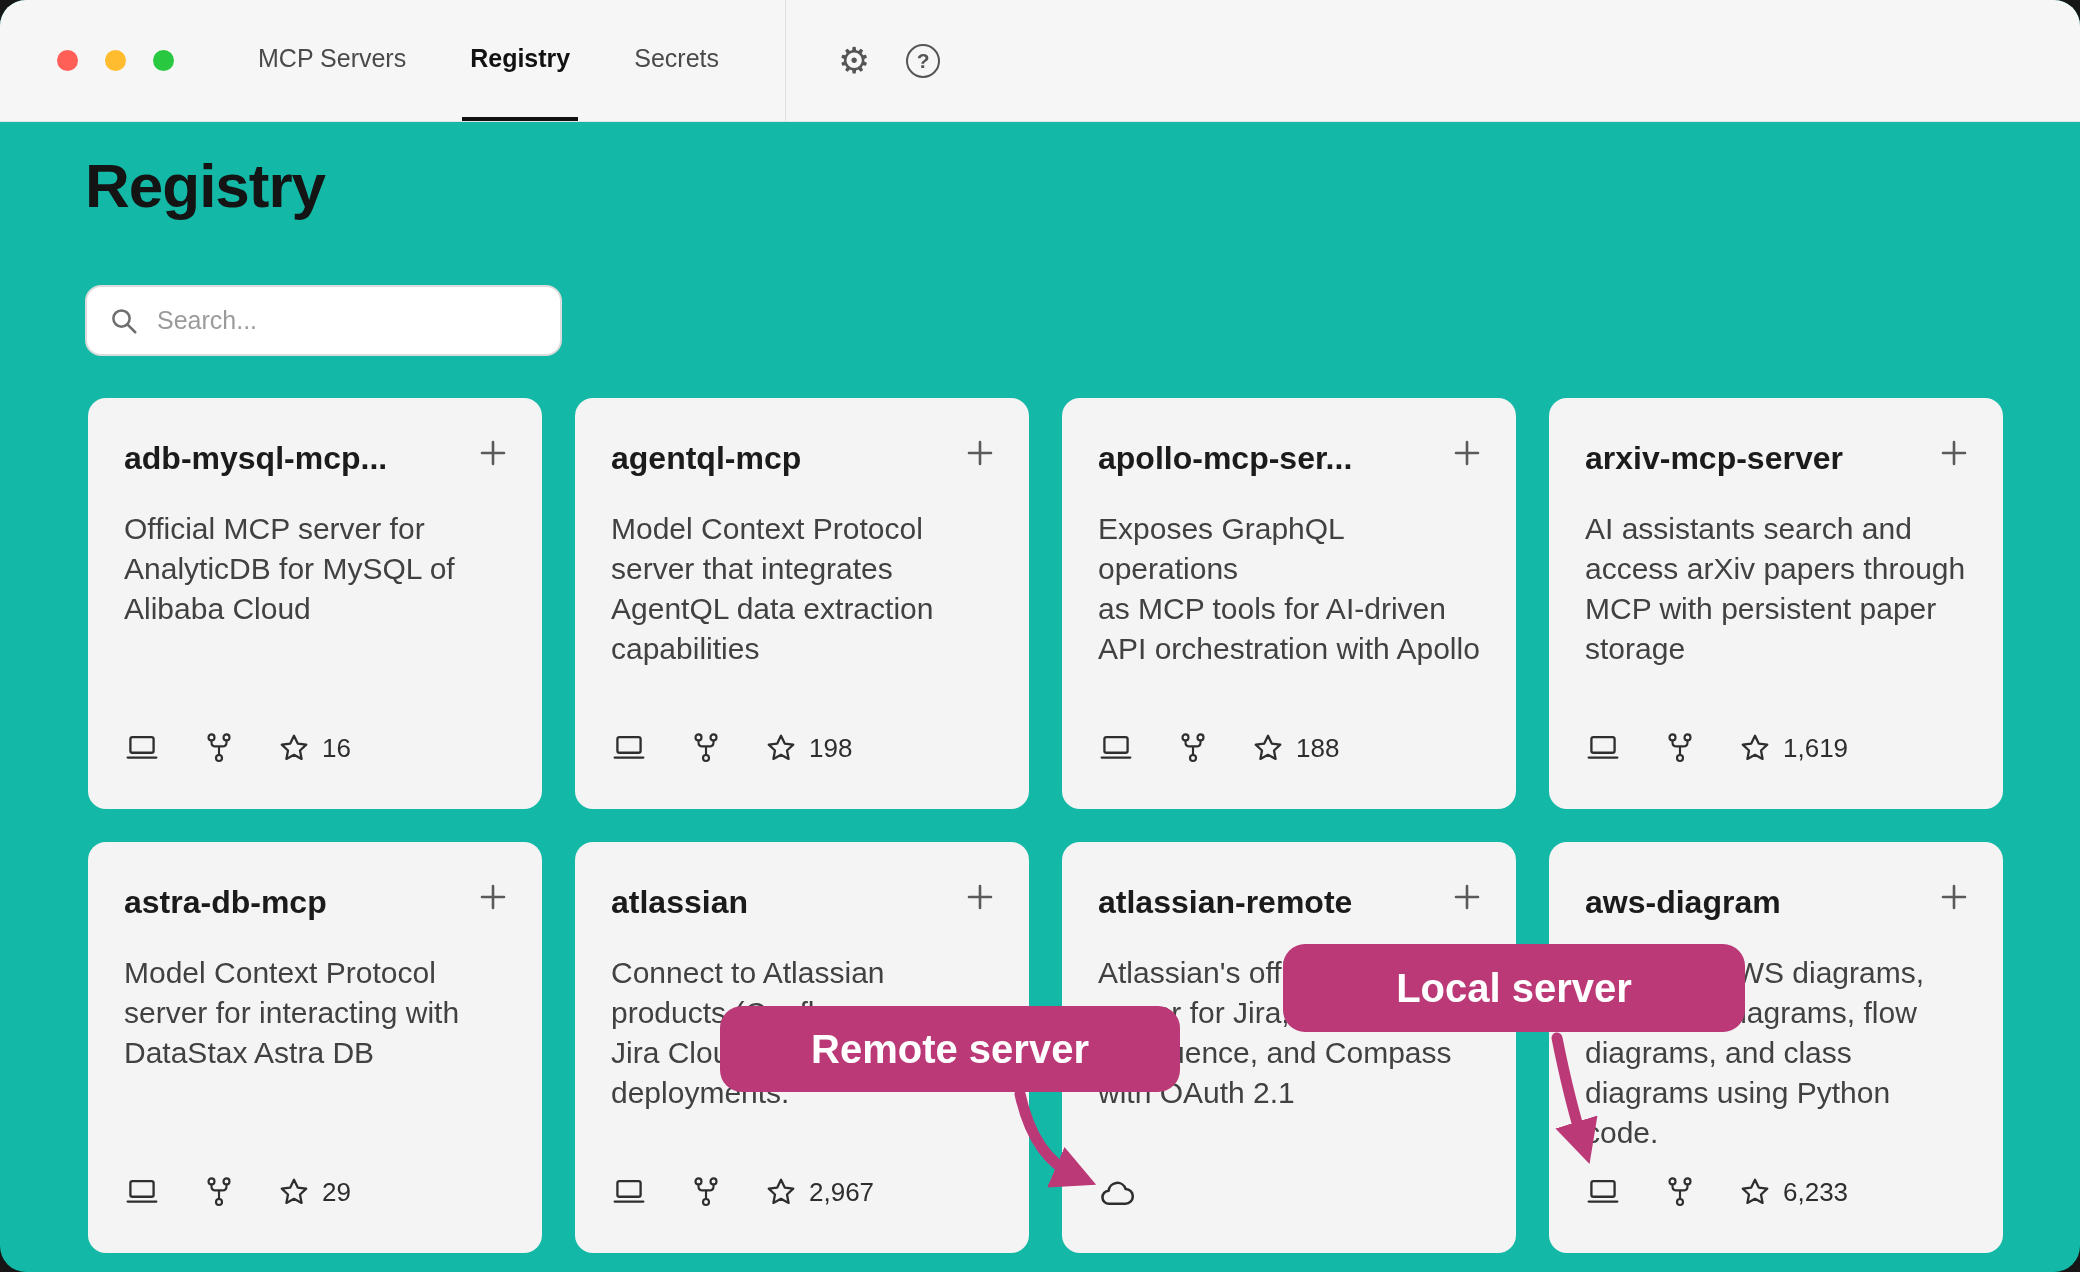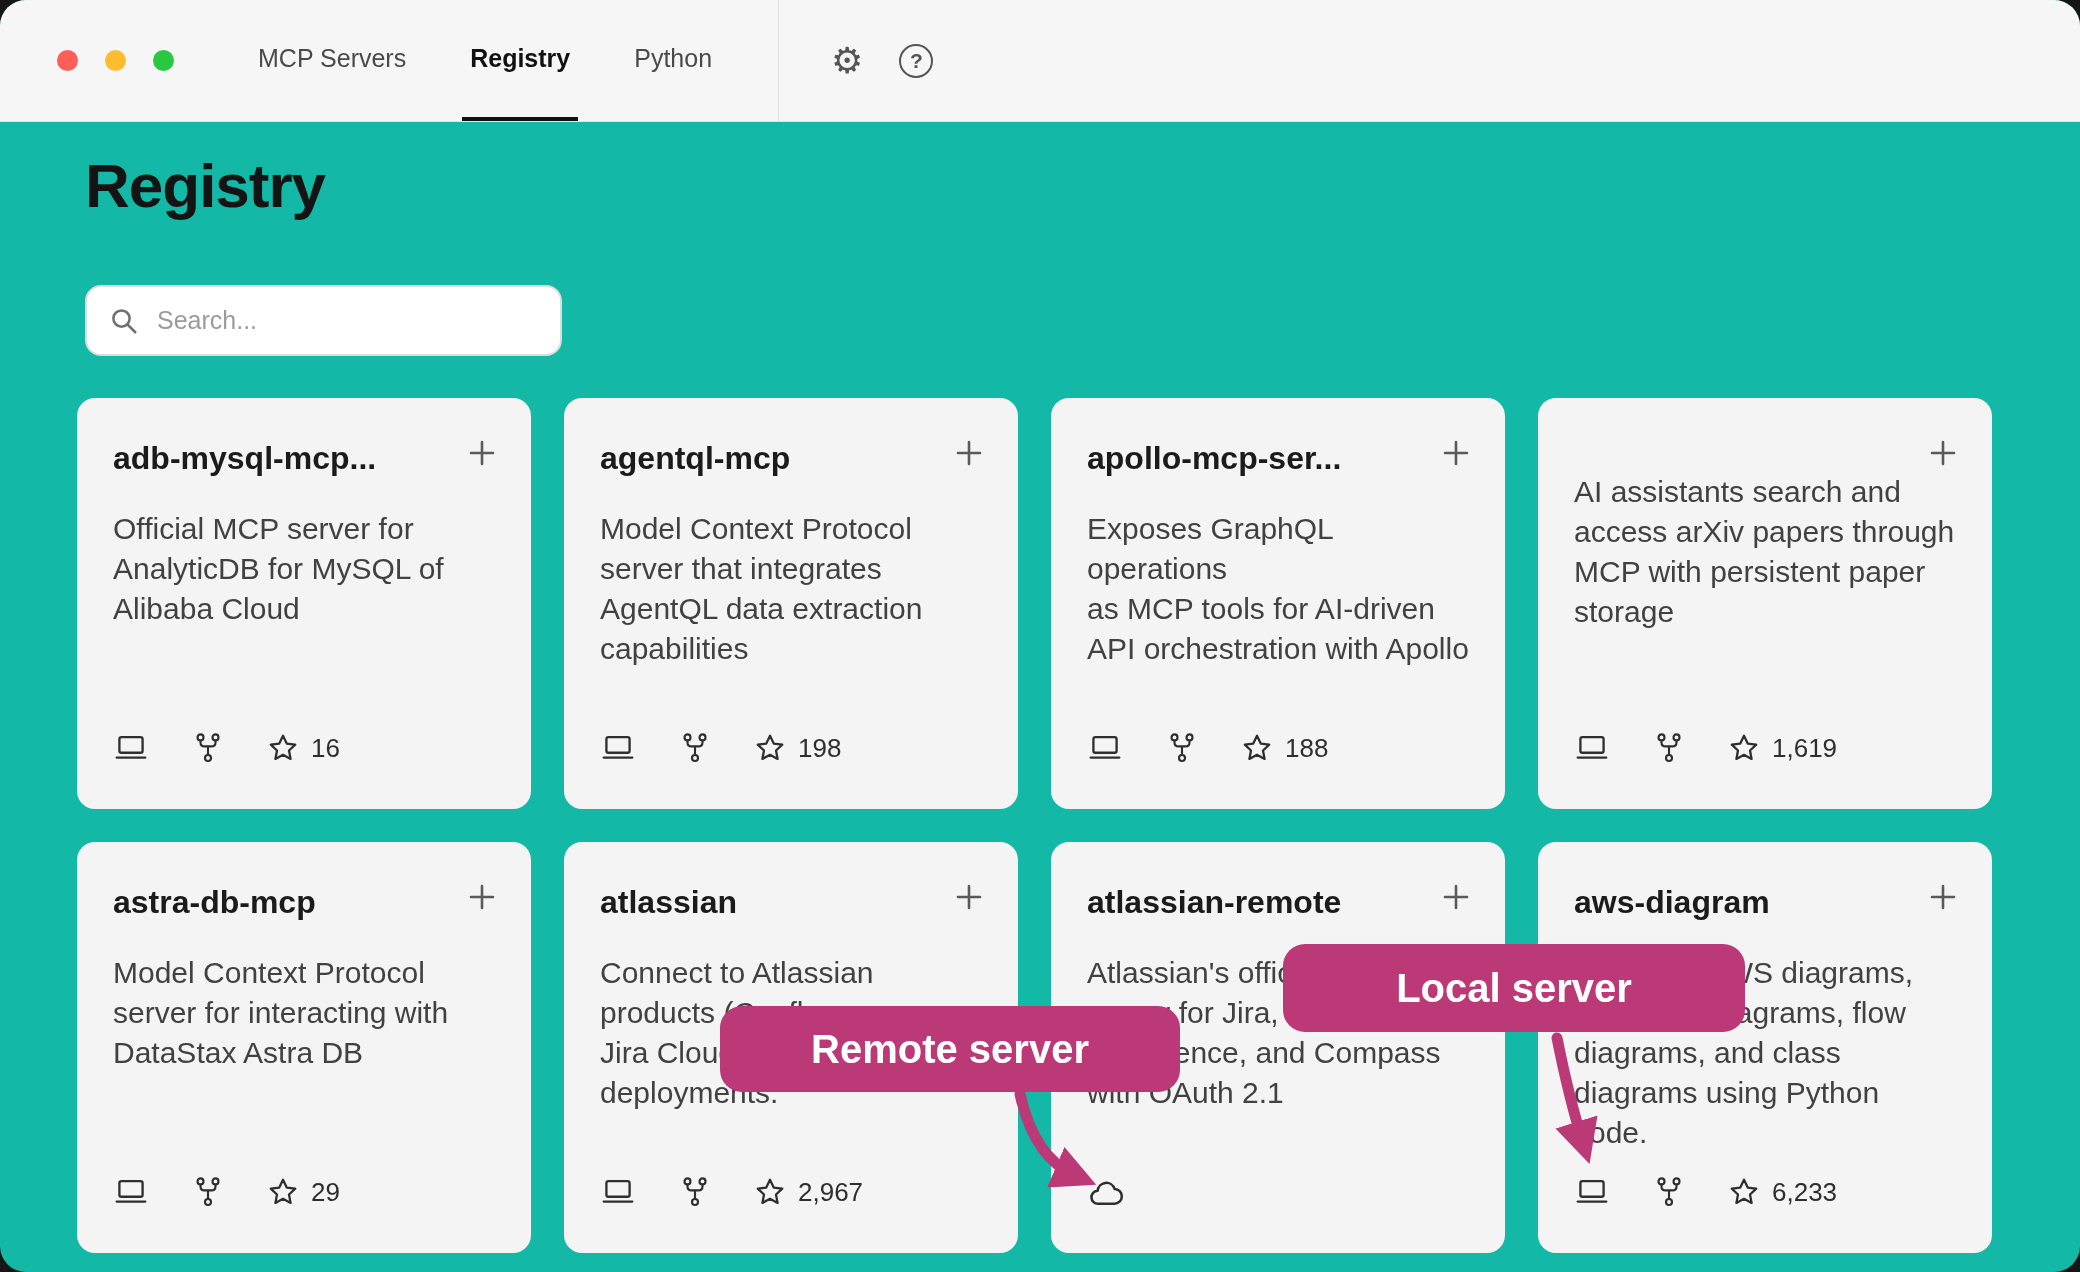--- a/index.html
+++ b/index.html
@@ -50,21 +50,21 @@
     display:flex; align-items:center; padding:0 22px; gap:16px;margin-top:6px;
   }
   .searchbox input {
     border:none; outline:none; background:transparent;
     font-family:"Liberation Sans", sans-serif;
     font-size:25px; color:#333; width:100%;
   }
   .searchbox input::placeholder { color:#9b9b9b; }
   
   .grid {
-    position:absolute; top:398px; left:77px;
+    position:absolute; top:398px; left:88px;
     display:grid; grid-template-columns:repeat(4, 454px);
     grid-auto-rows:411px; column-gap:33px; row-gap:33px;
   }
   .card {
     position:relative; background:#f4f4f4; border-radius:18px;
     padding:42px 36px 44px 36px;
     display:flex; flex-direction:column; cursor:pointer;
   }
   .card-title {
     font-size:32px; font-weight:700; color:#1b1b1b;
@@ -102,21 +102,21 @@
 
   <div class="toolbar">
     <div class="traffic">
       <div class="light close"></div>
       <div class="light min"></div>
       <div class="light zoom"></div>
     </div>
     <div class="tabs">
       <div class="tab">MCP Servers</div>
       <div class="tab active">Registry</div>
-      <div class="tab">Python</div>
+      <div class="tab">Secrets</div>
     </div>
     <div class="toolbar-divider"></div>
     <div class="toolbar-icons">
       <span class="gear">⚙</span>
       <span class="help">?</span>
     </div>
   </div>
 
   <div class="page-title">Registry</div>
 
@@ -235,20 +235,21 @@
             <svg width="32" height="32" viewBox="0 0 24 24" fill="none" stroke="#2e2e2e" stroke-width="1.7" stroke-linejoin="round">
                 <path d="M12 2.8l2.8 5.9 6.4.8-4.7 4.4 1.2 6.3L12 17.1l-5.7 3.1 1.2-6.3L2.8 9.5l6.4-.8z"></path>
               </svg>
           </span>
           <span class="stat-count">188</span>
         </div>
       </div>
     </div>
 
     <div class="card">
+      <div class="card-title">arxiv-mcp-server</div>
       <span class="icon card-plus">
         <svg width="34" height="34" viewBox="0 0 34 34" fill="none" stroke="#5a5a5a" stroke-width="2.6" stroke-linecap="round">
             <path d="M17 6v22M6 17h22"></path>
           </svg>
       </span>
       <div class="card-desc">AI assistants search and
 access arXiv papers through
 MCP with persistent paper
 storage</div>
       <div class="card-footer">

